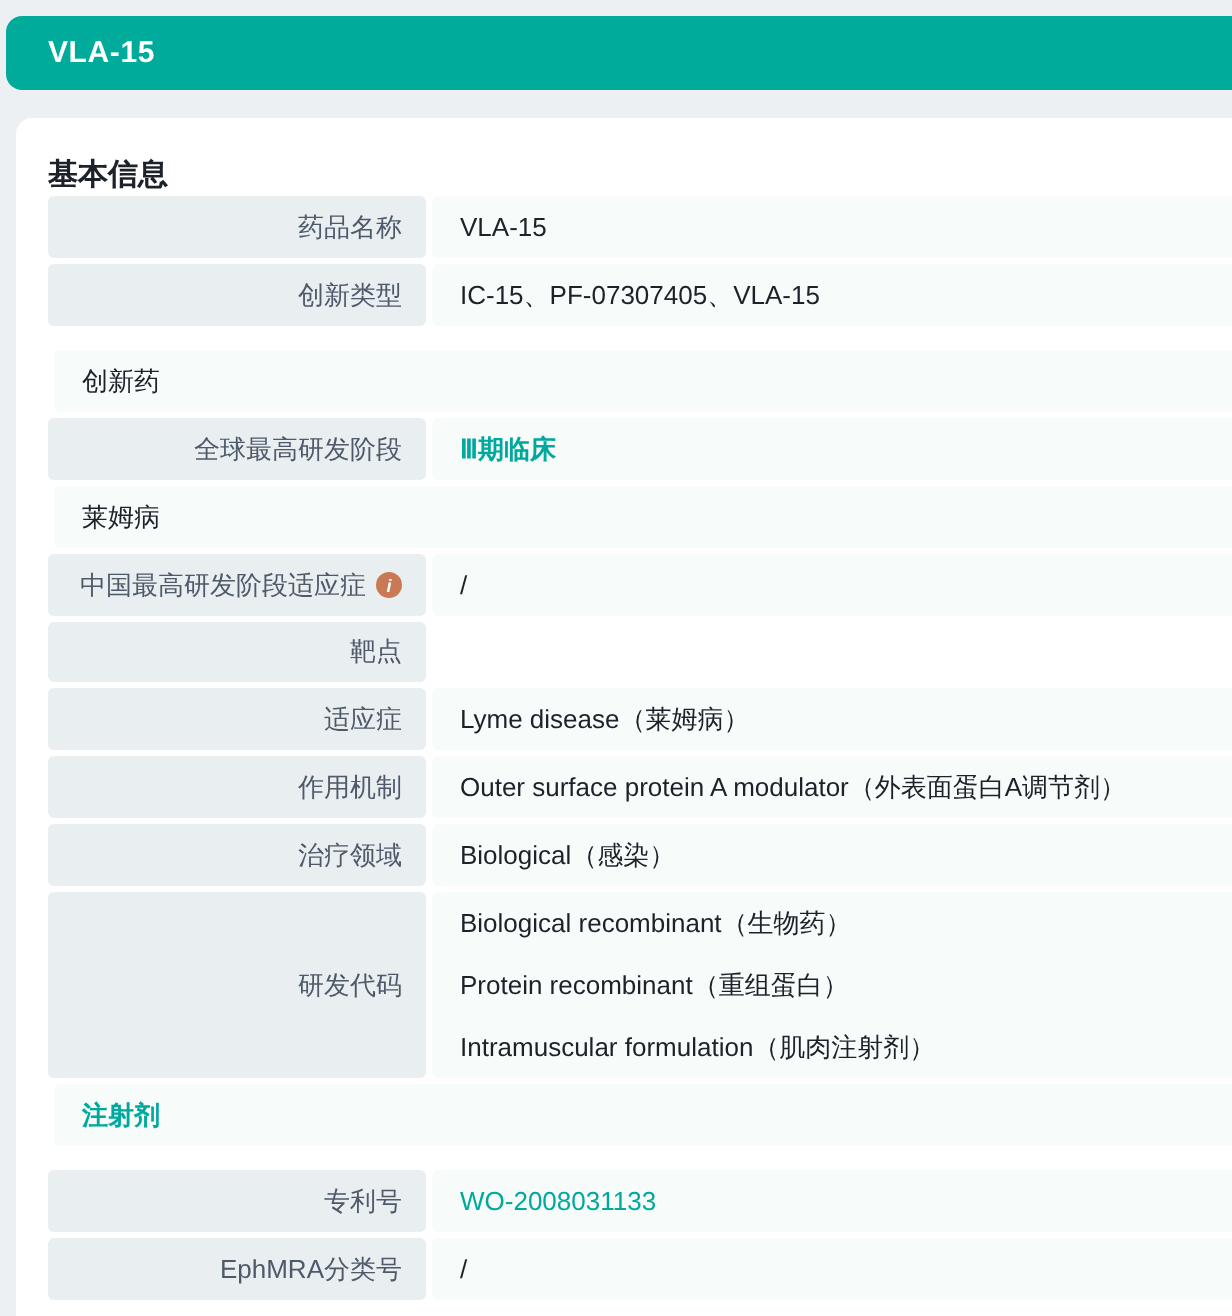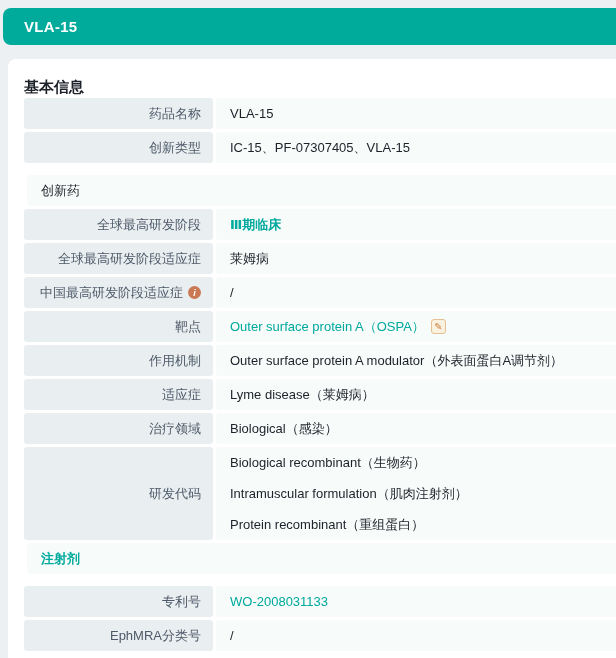--- a/index.html
+++ b/index.html
@@ -48,21 +48,21 @@
   }
   .cell-value{
     flex:1;margin-left:3px;
     background:var(--value-bg);border-radius:3px 0 0 3px;
     padding:0 8px 0 14px;
     display:flex;flex-direction:column;justify-content:center;
     color:var(--value-fg);font-size:13px;
   }
   .vline{line-height:31px;min-height:30px;display:flex;align-items:center;}
   .link{color:var(--link);cursor:pointer;}
-  .link.bold{font-weight:bold;}
+  .link.bold{font-weight:bold;font-family:Liberation Serif, serif;}
   .info-icon{
     width:13px;height:13px;border-radius:50%;
     background:var(--info-orange);color:#ffffff;
     font-size:9px;font-weight:bold;font-style:italic;
     display:inline-flex;align-items:center;justify-content:center;
     margin-left:5px;flex-shrink:0;cursor:pointer;
   }
   .edit-icon{
     width:15px;height:15px;border-radius:3px;box-sizing:border-box;
     background:#faf1df;border:1px solid #e3c194;
@@ -112,23 +112,20 @@
           <div class="cell-label">
             <span>全球最高研发阶段</span>
           </div>
           <div class="cell-value">
             <div class="vline">
               <span class="link bold">Ⅲ期临床</span>
             </div>
           </div>
         </div>
         <div class="row">
-          <div class="cell-label">
-            <span>全球最高研发阶段适应症</span>
-          </div>
           <div class="cell-value">
             <div class="vline">
               <span class="">莱姆病</span>
             </div>
           </div>
         </div>
         <div class="row">
           <div class="cell-label">
             <span>中国最高研发阶段适应症</span>
             <span class="info-icon">i</span>
@@ -136,70 +133,64 @@
           <div class="cell-value">
             <div class="vline">
               <span class="">/</span>
             </div>
           </div>
         </div>
         <div class="row">
           <div class="cell-label">
             <span>靶点</span>
           </div>
-          <div class="cell-value">
-            <div class="vline">
-              <span class="link">Outer surface protein A（OSPA）</span>
-              <span class="edit-icon">✎</span>
+        </div>
+        <div class="row">
+          <div class="cell-label">
+            <span>适应症</span>
+          </div>
+          <div class="cell-value">
+            <div class="vline">
+              <span class="">Lyme disease（莱姆病）</span>
             </div>
           </div>
         </div>
         <div class="row">
           <div class="cell-label">
             <span>作用机制</span>
           </div>
           <div class="cell-value">
             <div class="vline">
               <span class="">Outer surface protein A modulator（外表面蛋白A调节剂）</span>
             </div>
           </div>
         </div>
         <div class="row">
           <div class="cell-label">
-            <span>适应症</span>
-          </div>
-          <div class="cell-value">
-            <div class="vline">
-              <span class="">Lyme disease（莱姆病）</span>
-            </div>
-          </div>
-        </div>
-        <div class="row">
-          <div class="cell-label">
             <span>治疗领域</span>
           </div>
           <div class="cell-value">
             <div class="vline">
               <span class="">Biological（感染）</span>
             </div>
           </div>
         </div>
         <div class="row">
           <div class="cell-label">
             <span>研发代码</span>
           </div>
           <div class="cell-value">
             <div class="vline">
               <span class="">Biological recombinant（生物药）</span>
             </div>
             <div class="vline">
+              <span class="">Protein recombinant（重组蛋白）</span>
+            </div>
+            <div class="vline">
               <span class="">Intramuscular formulation（肌肉注射剂）</span>
-            </div>
-            <div class="vline">
-              <span class="">Protein recombinant（重组蛋白）</span>
             </div>
           </div>
         </div>
         <div class="row">
           <div class="cell-value">
             <div class="vline">
               <span class="link bold">注射剂</span>
             </div>
           </div>
         </div>

